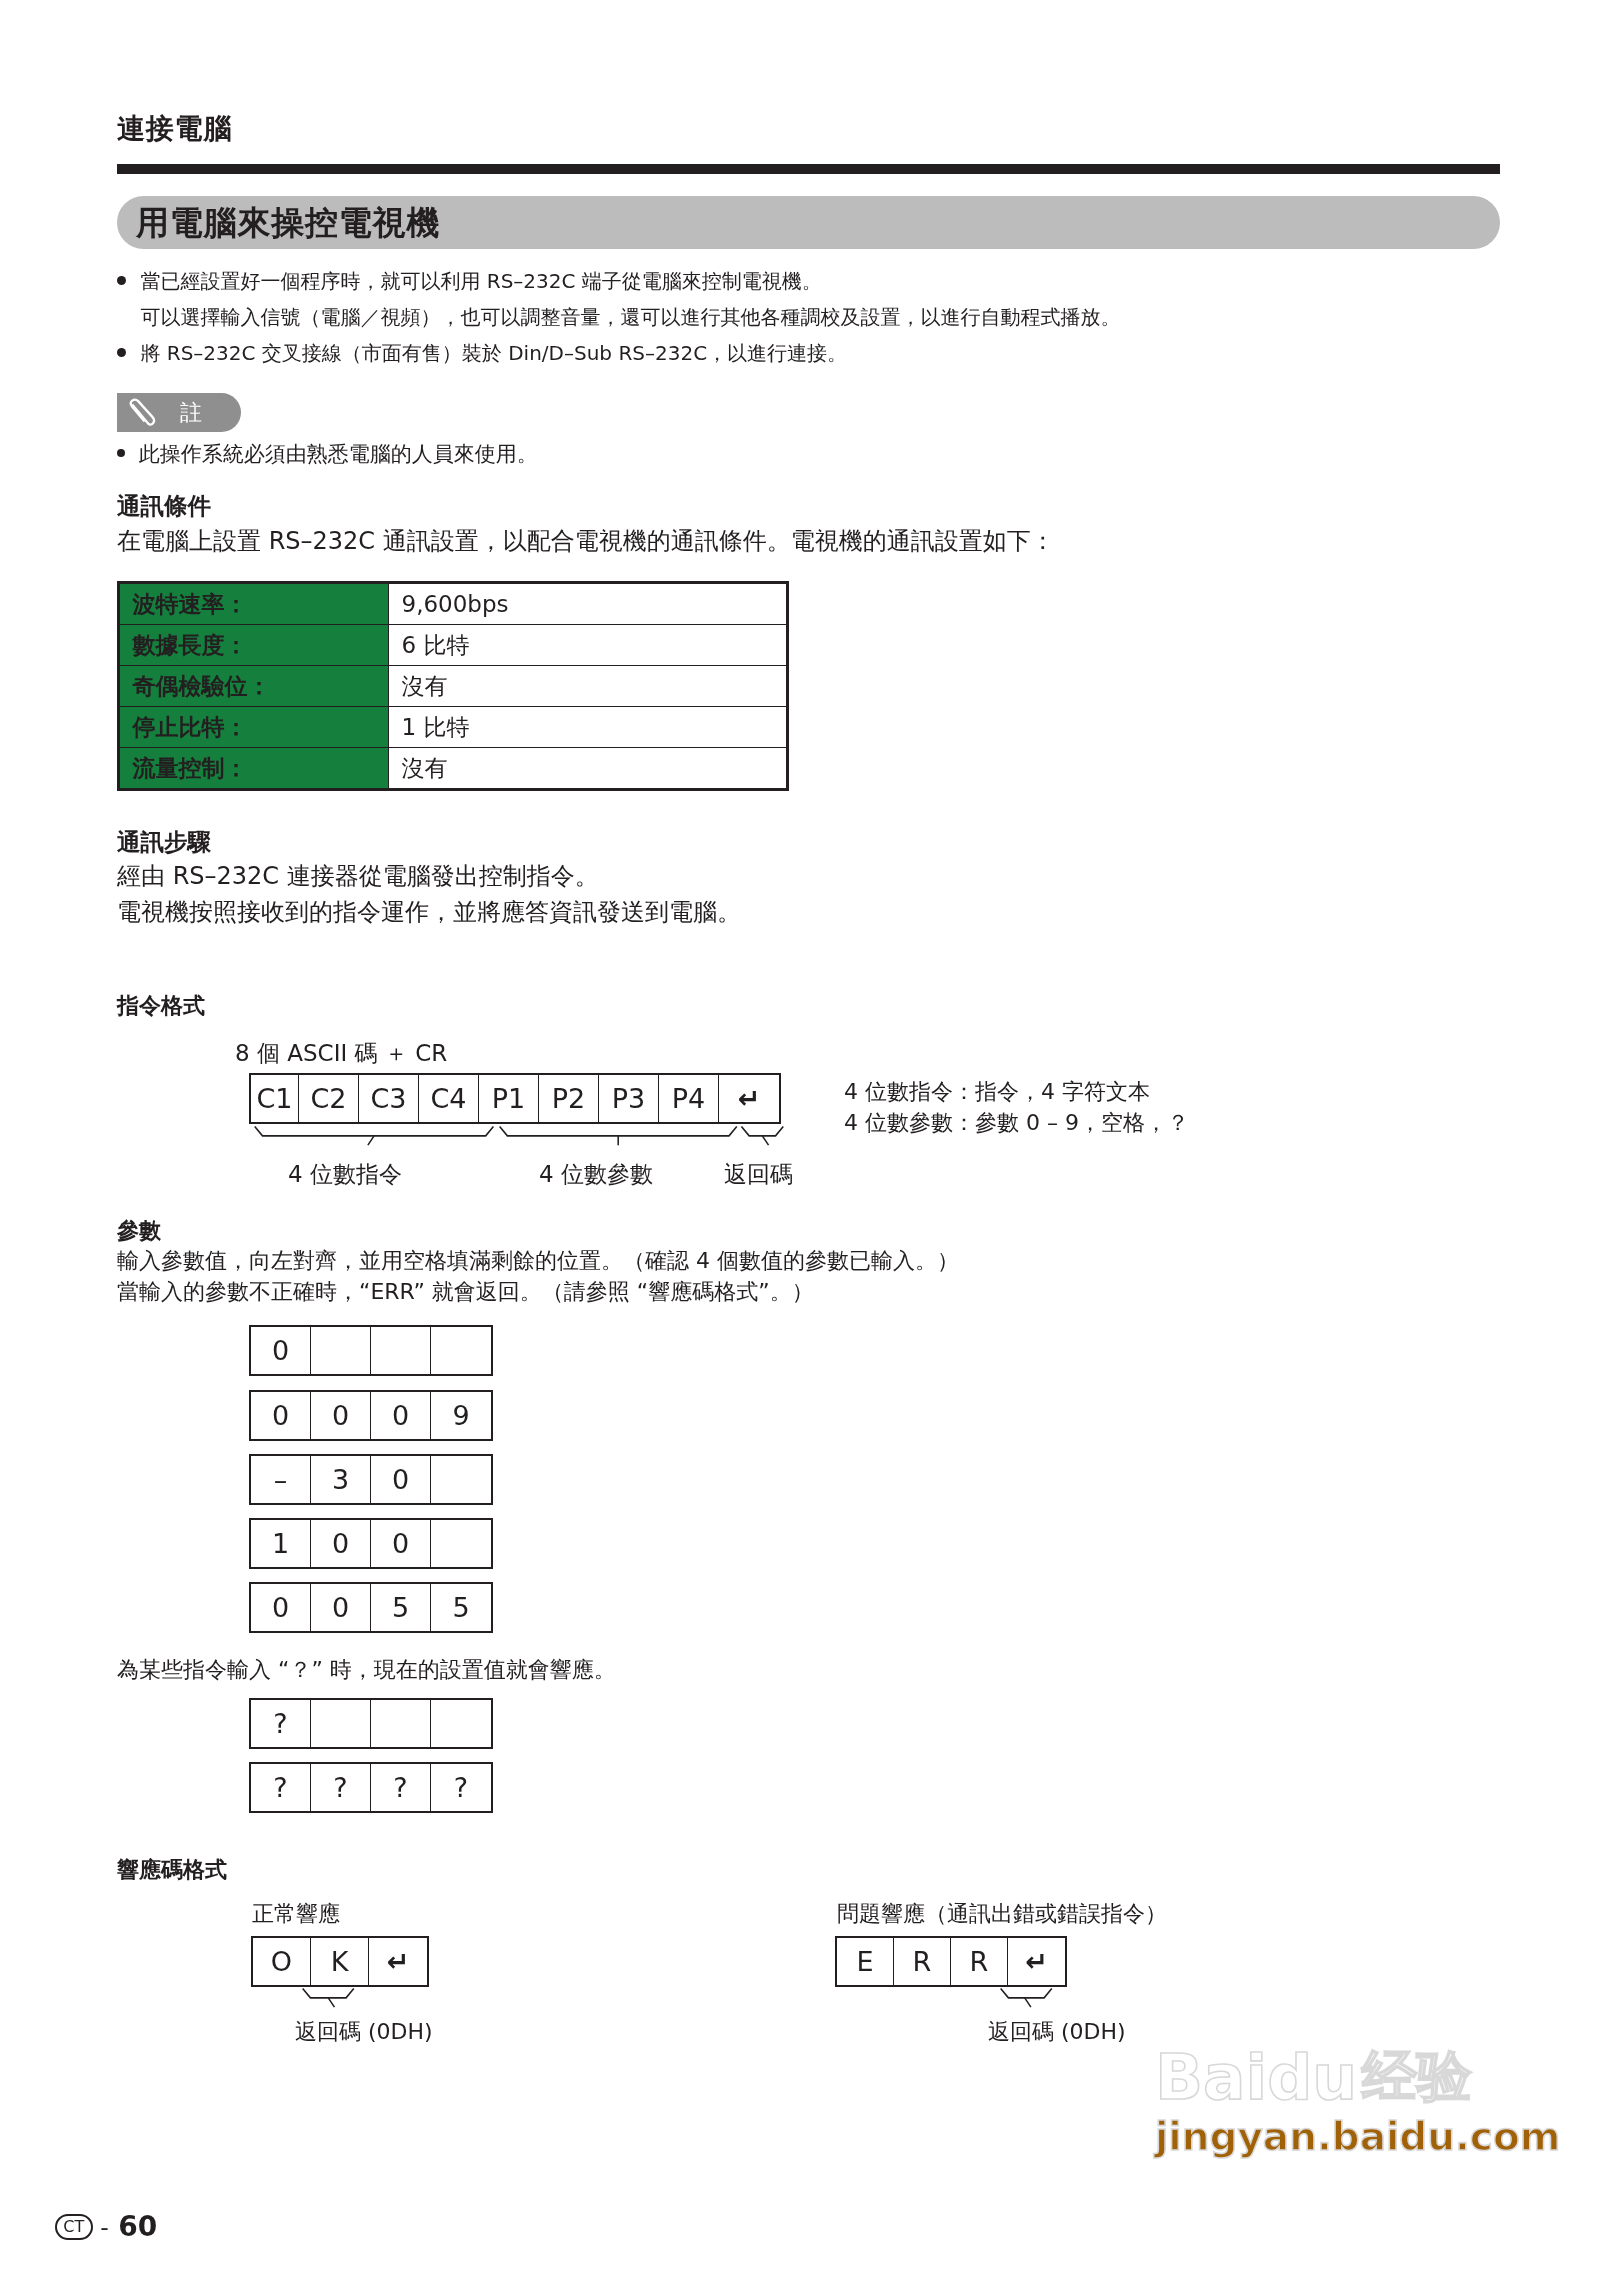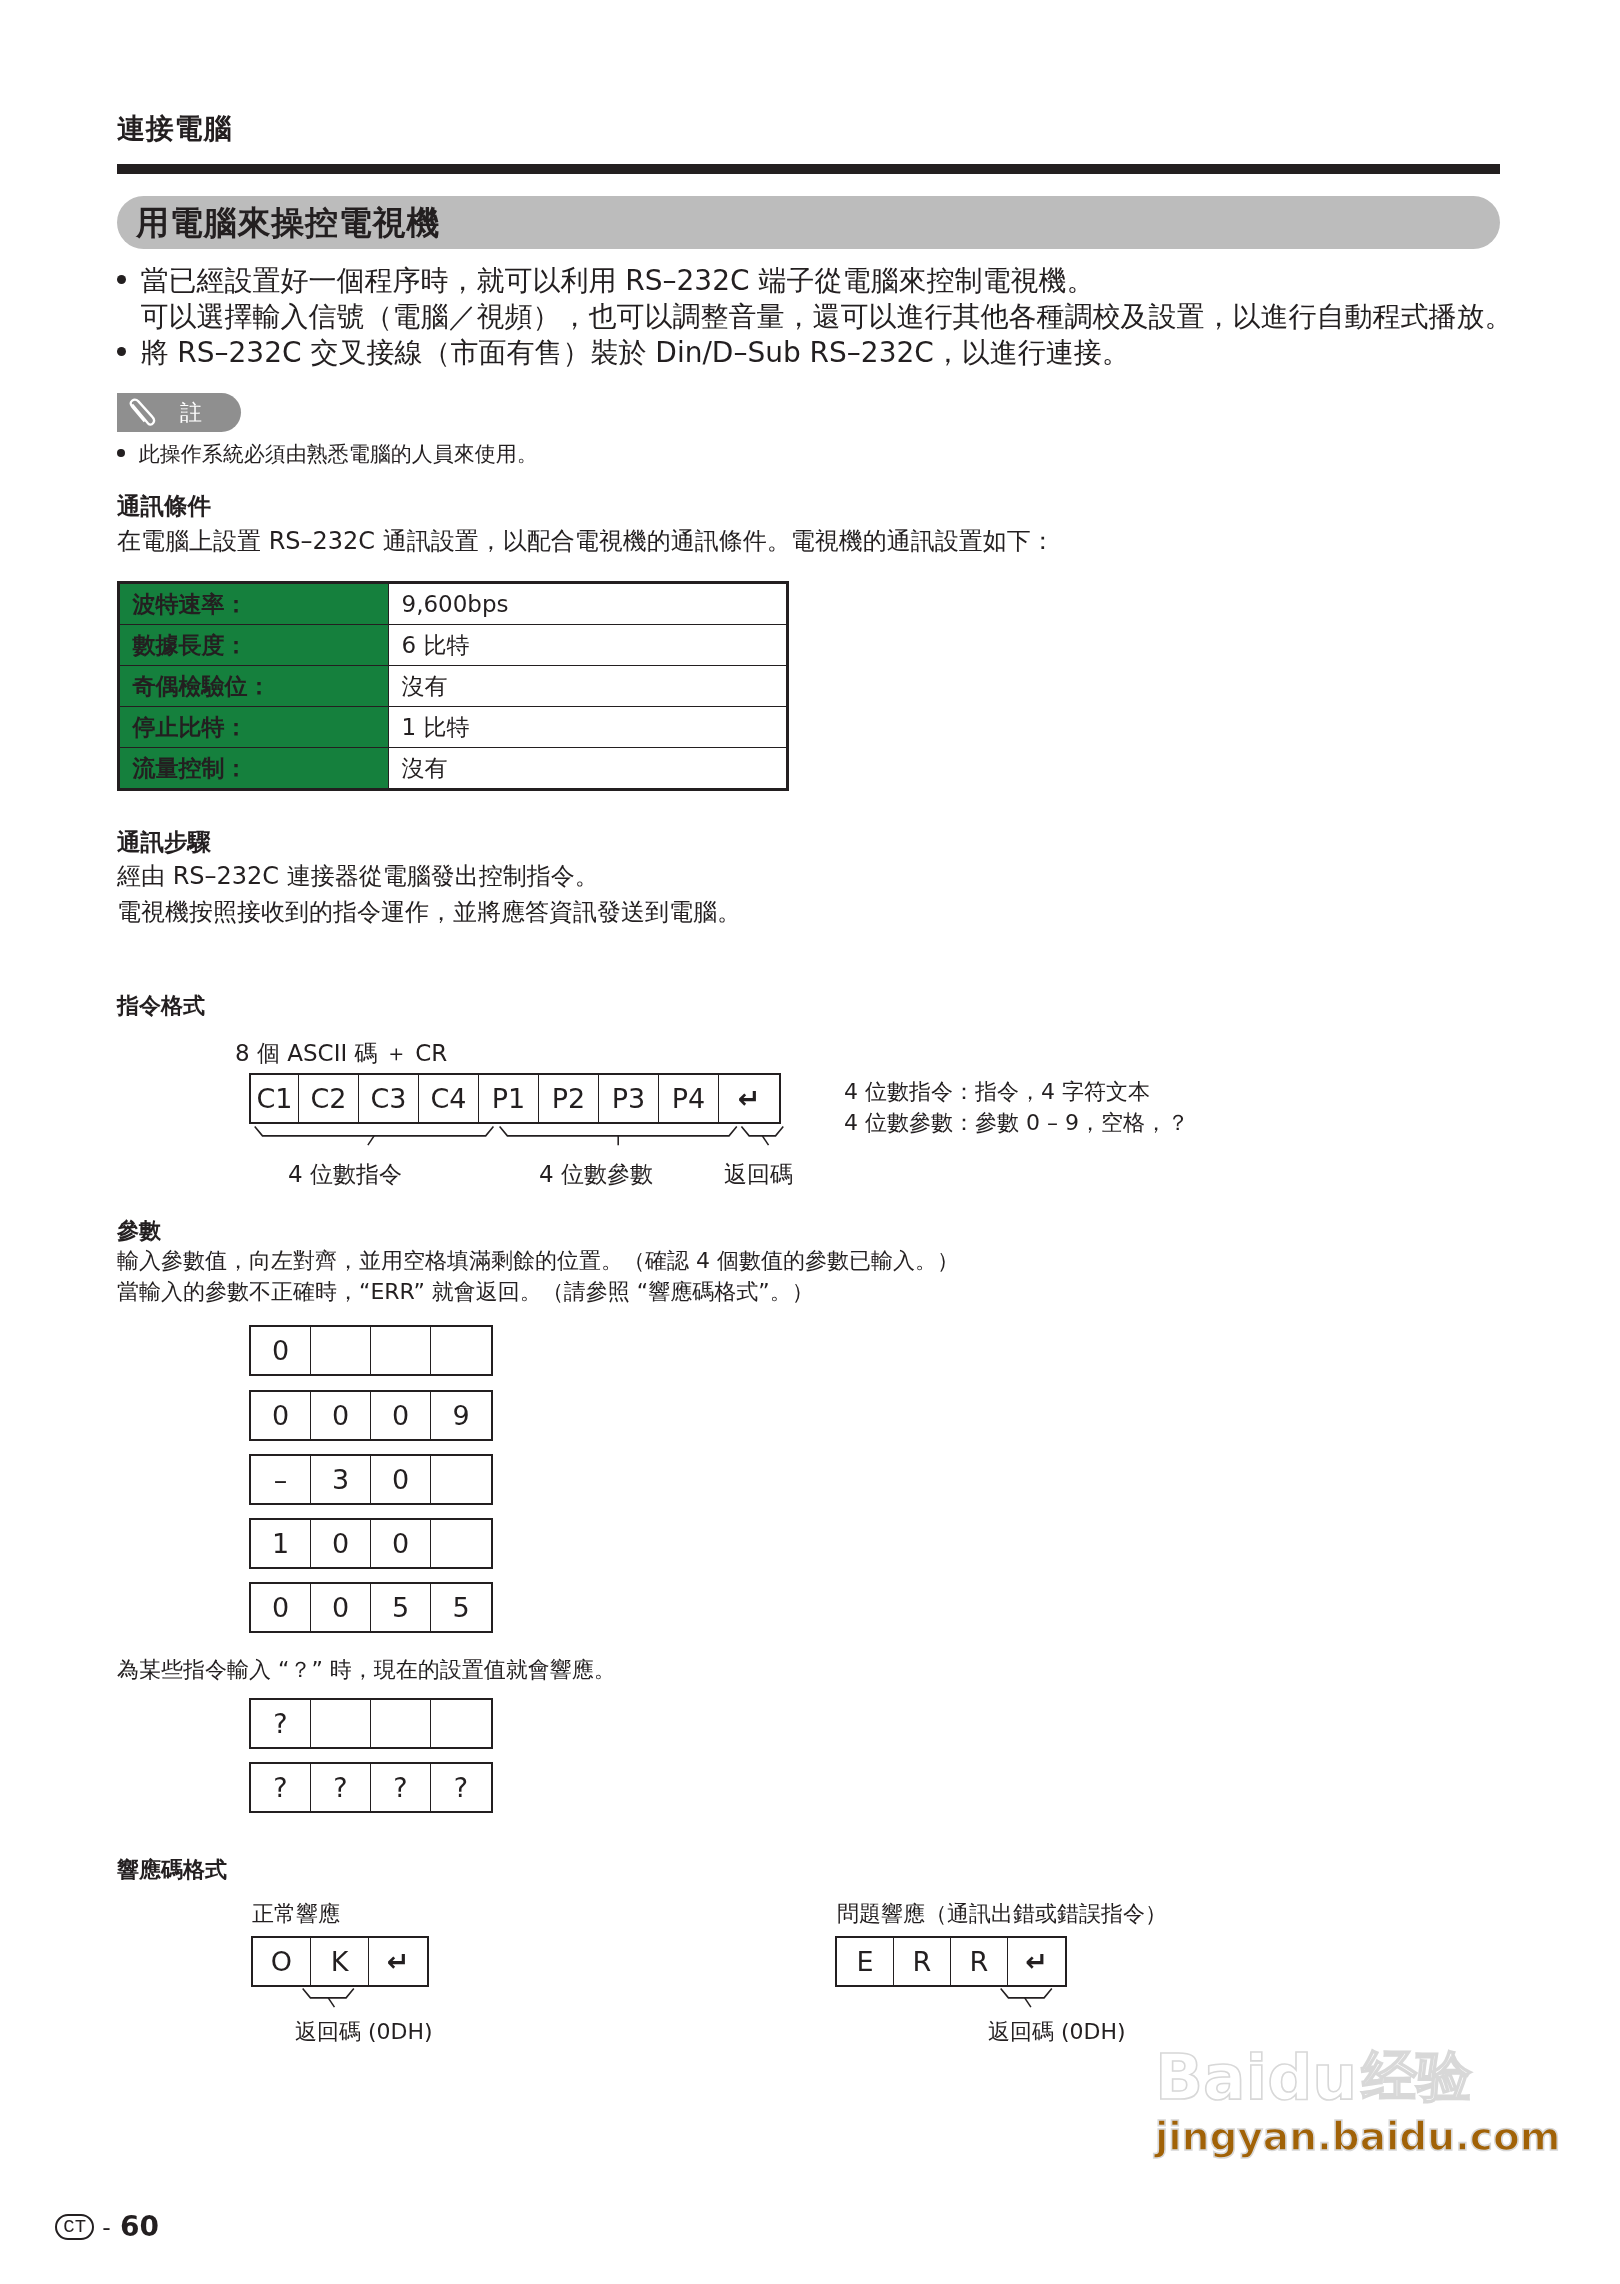--- a/index.html
+++ b/index.html
@@ -4,21 +4,21 @@
 <style>
   html, body { margin:0; padding:0; background:#fff; }
   body { width:1621px; height:2284px; position:relative; overflow:hidden;
          font-family:"DejaVu Sans", "Liberation Sans", sans-serif; color:#231f20; }
   .abs { position:absolute; }
   .section-title { left:117px; top:110px; font-size:28px; font-weight:bold; letter-spacing:0.8px; }
   .rule { left:117px; top:164px; width:1383px; height:10.2px; background:#231f20; }
   .pill { left:117px; top:196px; width:1383px; height:53px; background:#bcbcbc;
           border-radius:27px; box-sizing:border-box; padding-left:19px; }
   .pill span { font-size:33px; font-weight:bold; line-height:53px; letter-spacing:0.8px; }
-  .bullet-line { font-size:28px; line-height:36px; white-space:nowrap; }
+  .bullet-line { font-size:20px; line-height:36px; white-space:nowrap; }
   .dot { display:inline-block; width:9.4px; height:9.4px; background:#231f20; border-radius:50%;
          margin-right:14px; vertical-align:middle; position:relative; top:-2.3px; }
   .note-badge { left:117px; top:393px; width:124px; height:39px; background:#8f8f8f;
                 border-radius:0 19.6px 19.6px 0; color:#fff; }
   .note-badge .clip { position:absolute; left:9.4px; top:4.7px; }
   .note-badge .lbl { position:absolute; left:63px; top:4.7px; font-size:22px; color:#fff; }
   .note-text { font-size:21px; line-height:31px; white-space:nowrap; }
   .h2 { font-size:23.5px; font-weight:bold; }
   .h3 { font-size:22px; font-weight:bold; }
   .body-text { font-size:24px; line-height:36px; white-space:nowrap; }
@@ -28,22 +28,22 @@
   table.spec td { border:1.6px solid #231f20; height:40px; font-size:23px; padding:0 12.5px; }
   table.spec td.k { background:#15803d; font-weight:bold; width:243px; }
   .cells { position:absolute; display:flex; border:2.3px solid #231f20; }
   .cells .c { border-right:1.6px solid #231f20; display:flex; align-items:center; justify-content:center;
               font-size:27px; box-sizing:border-box; }
   .cells .c:last-child { border-right:none; }
   .brace { position:absolute; }
   .cap { position:absolute; font-size:23px; white-space:nowrap; }
   .watermark { left:1155px; top:2040px; }
   .footer { left:55px; top:2210px; display:flex; align-items:center; }
-  .ct-badge { border:2.3px solid #231f20; border-radius:15.7px; font-size:19px; padding:0 6.3px;
-              height:22px; line-height:22px;font-family:Liberation Mono, monospace; }
+  .ct-badge { border:2.3px solid #231f20; border-radius:15.7px; font-size:16px; padding:0 6.3px;
+              height:22px; line-height:22px; }
   .pgnum { font-size:28px; font-weight:bold; margin-left:9.4px; }
 </style>
 </head>
 <body>
 
 <div class="abs section-title">連接電腦</div>
 <div class="abs rule"></div>
 <div class="abs pill">
   <span>用電腦來操控電視機</span>
 </div>

